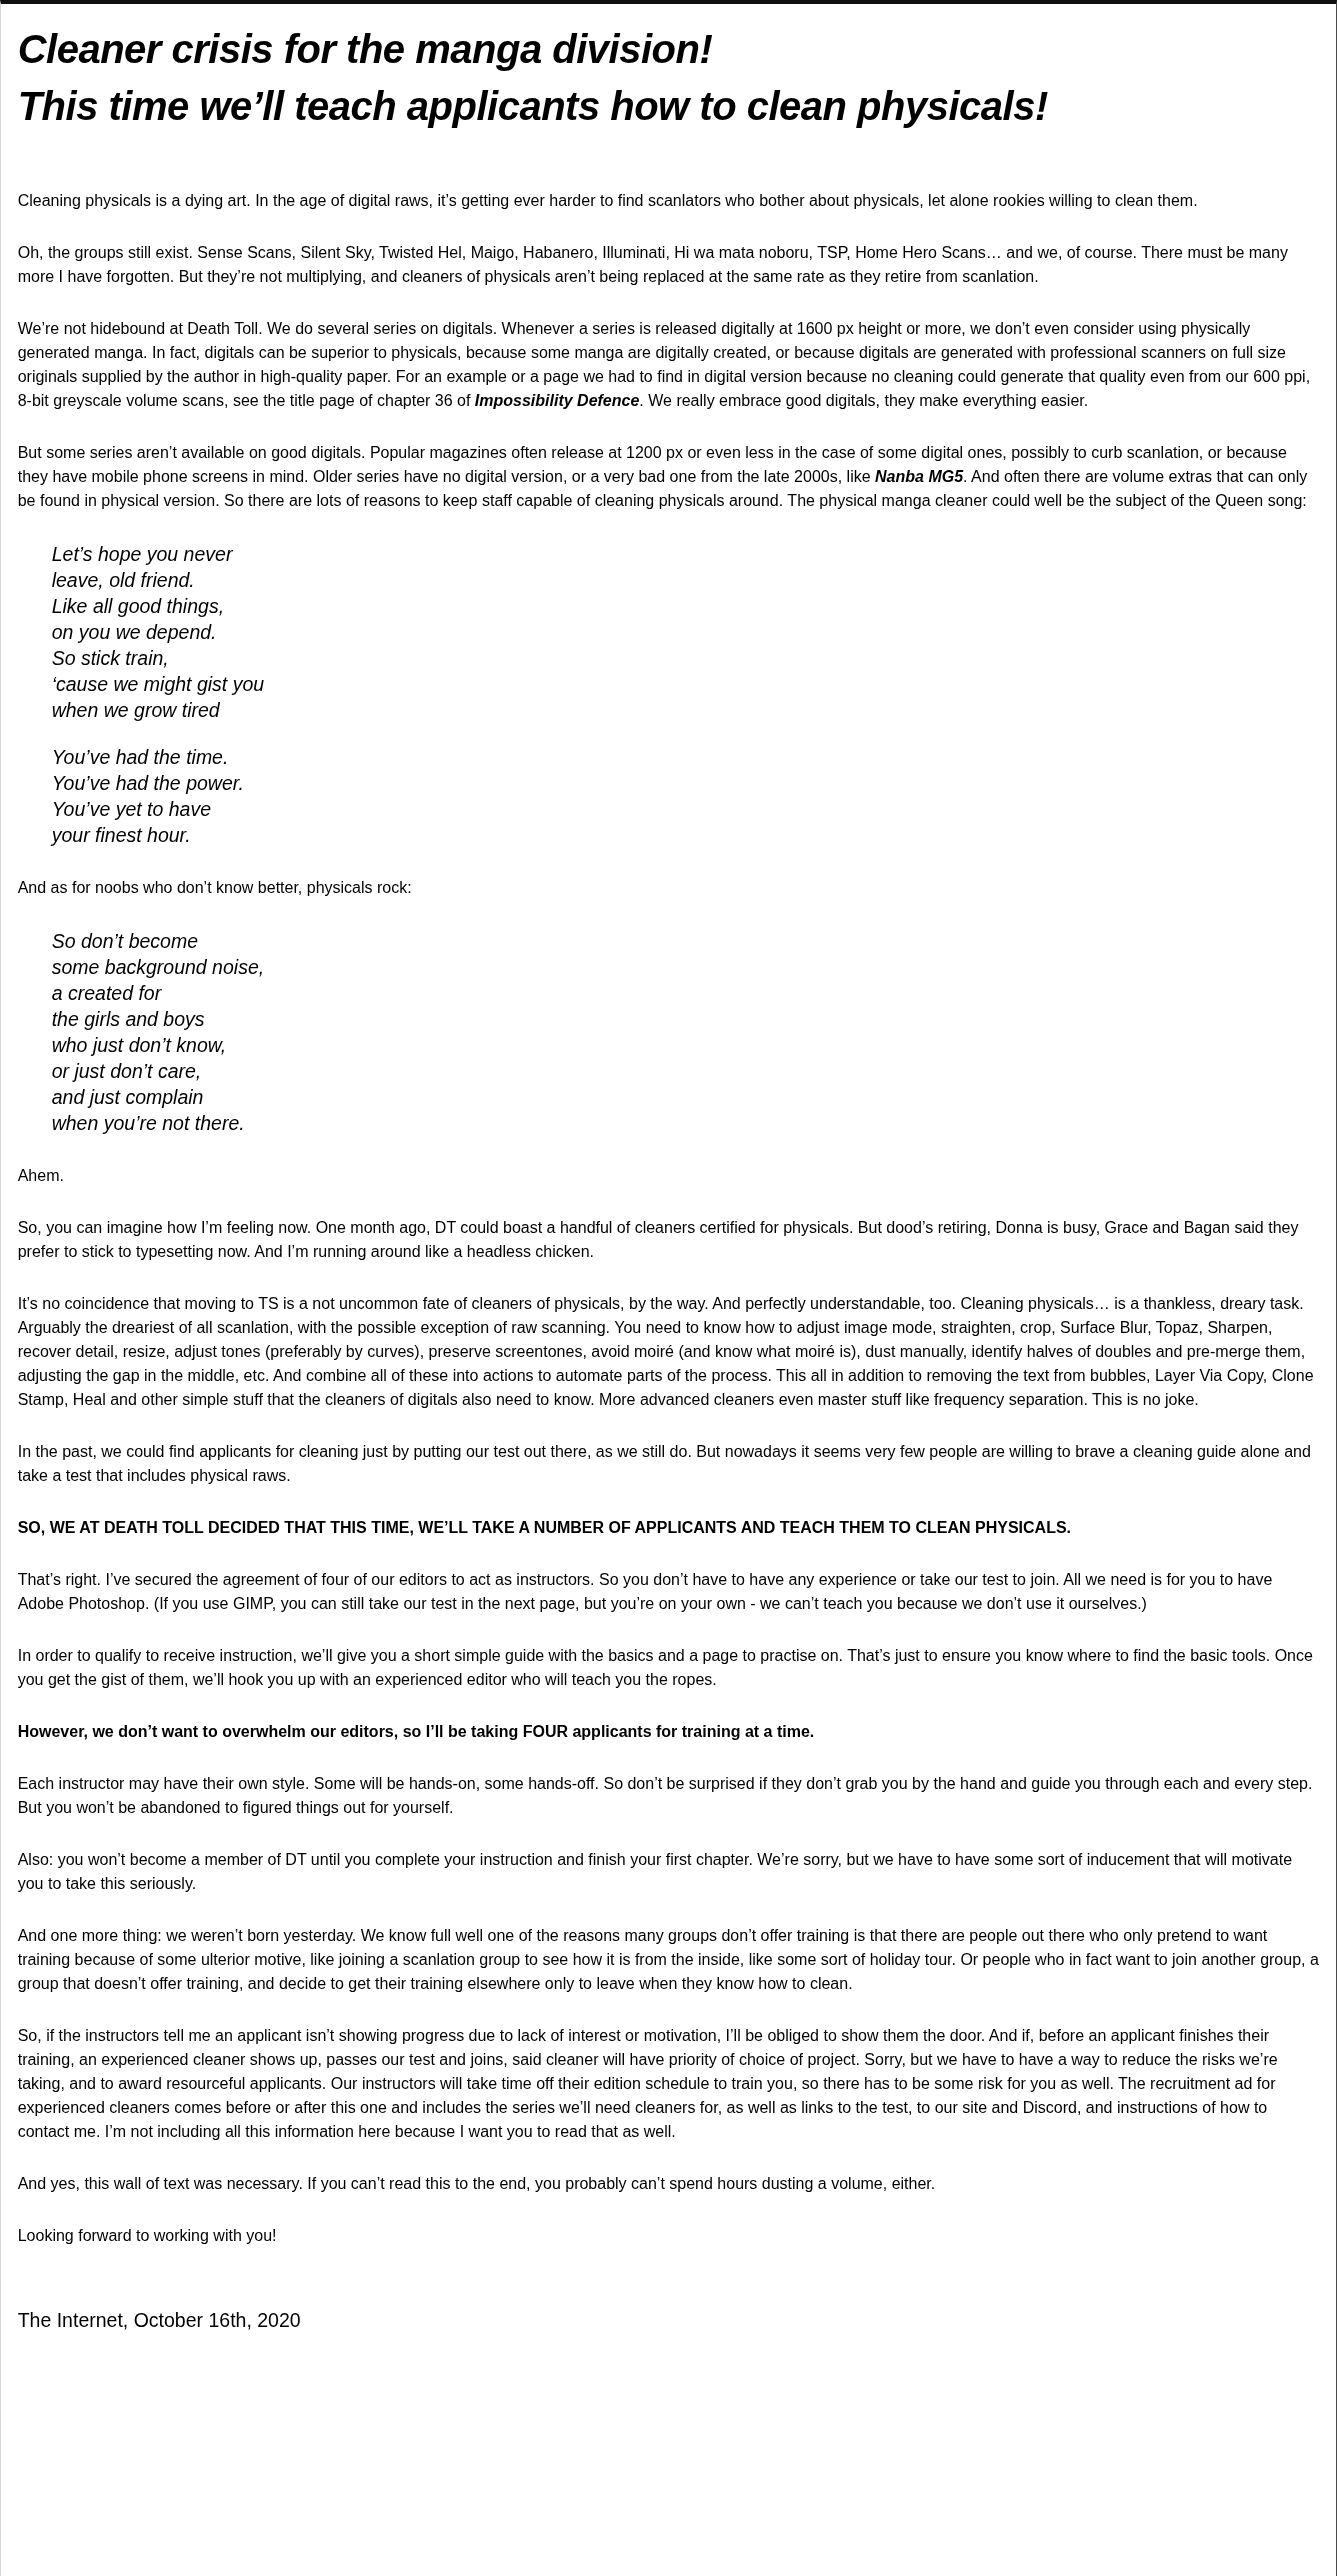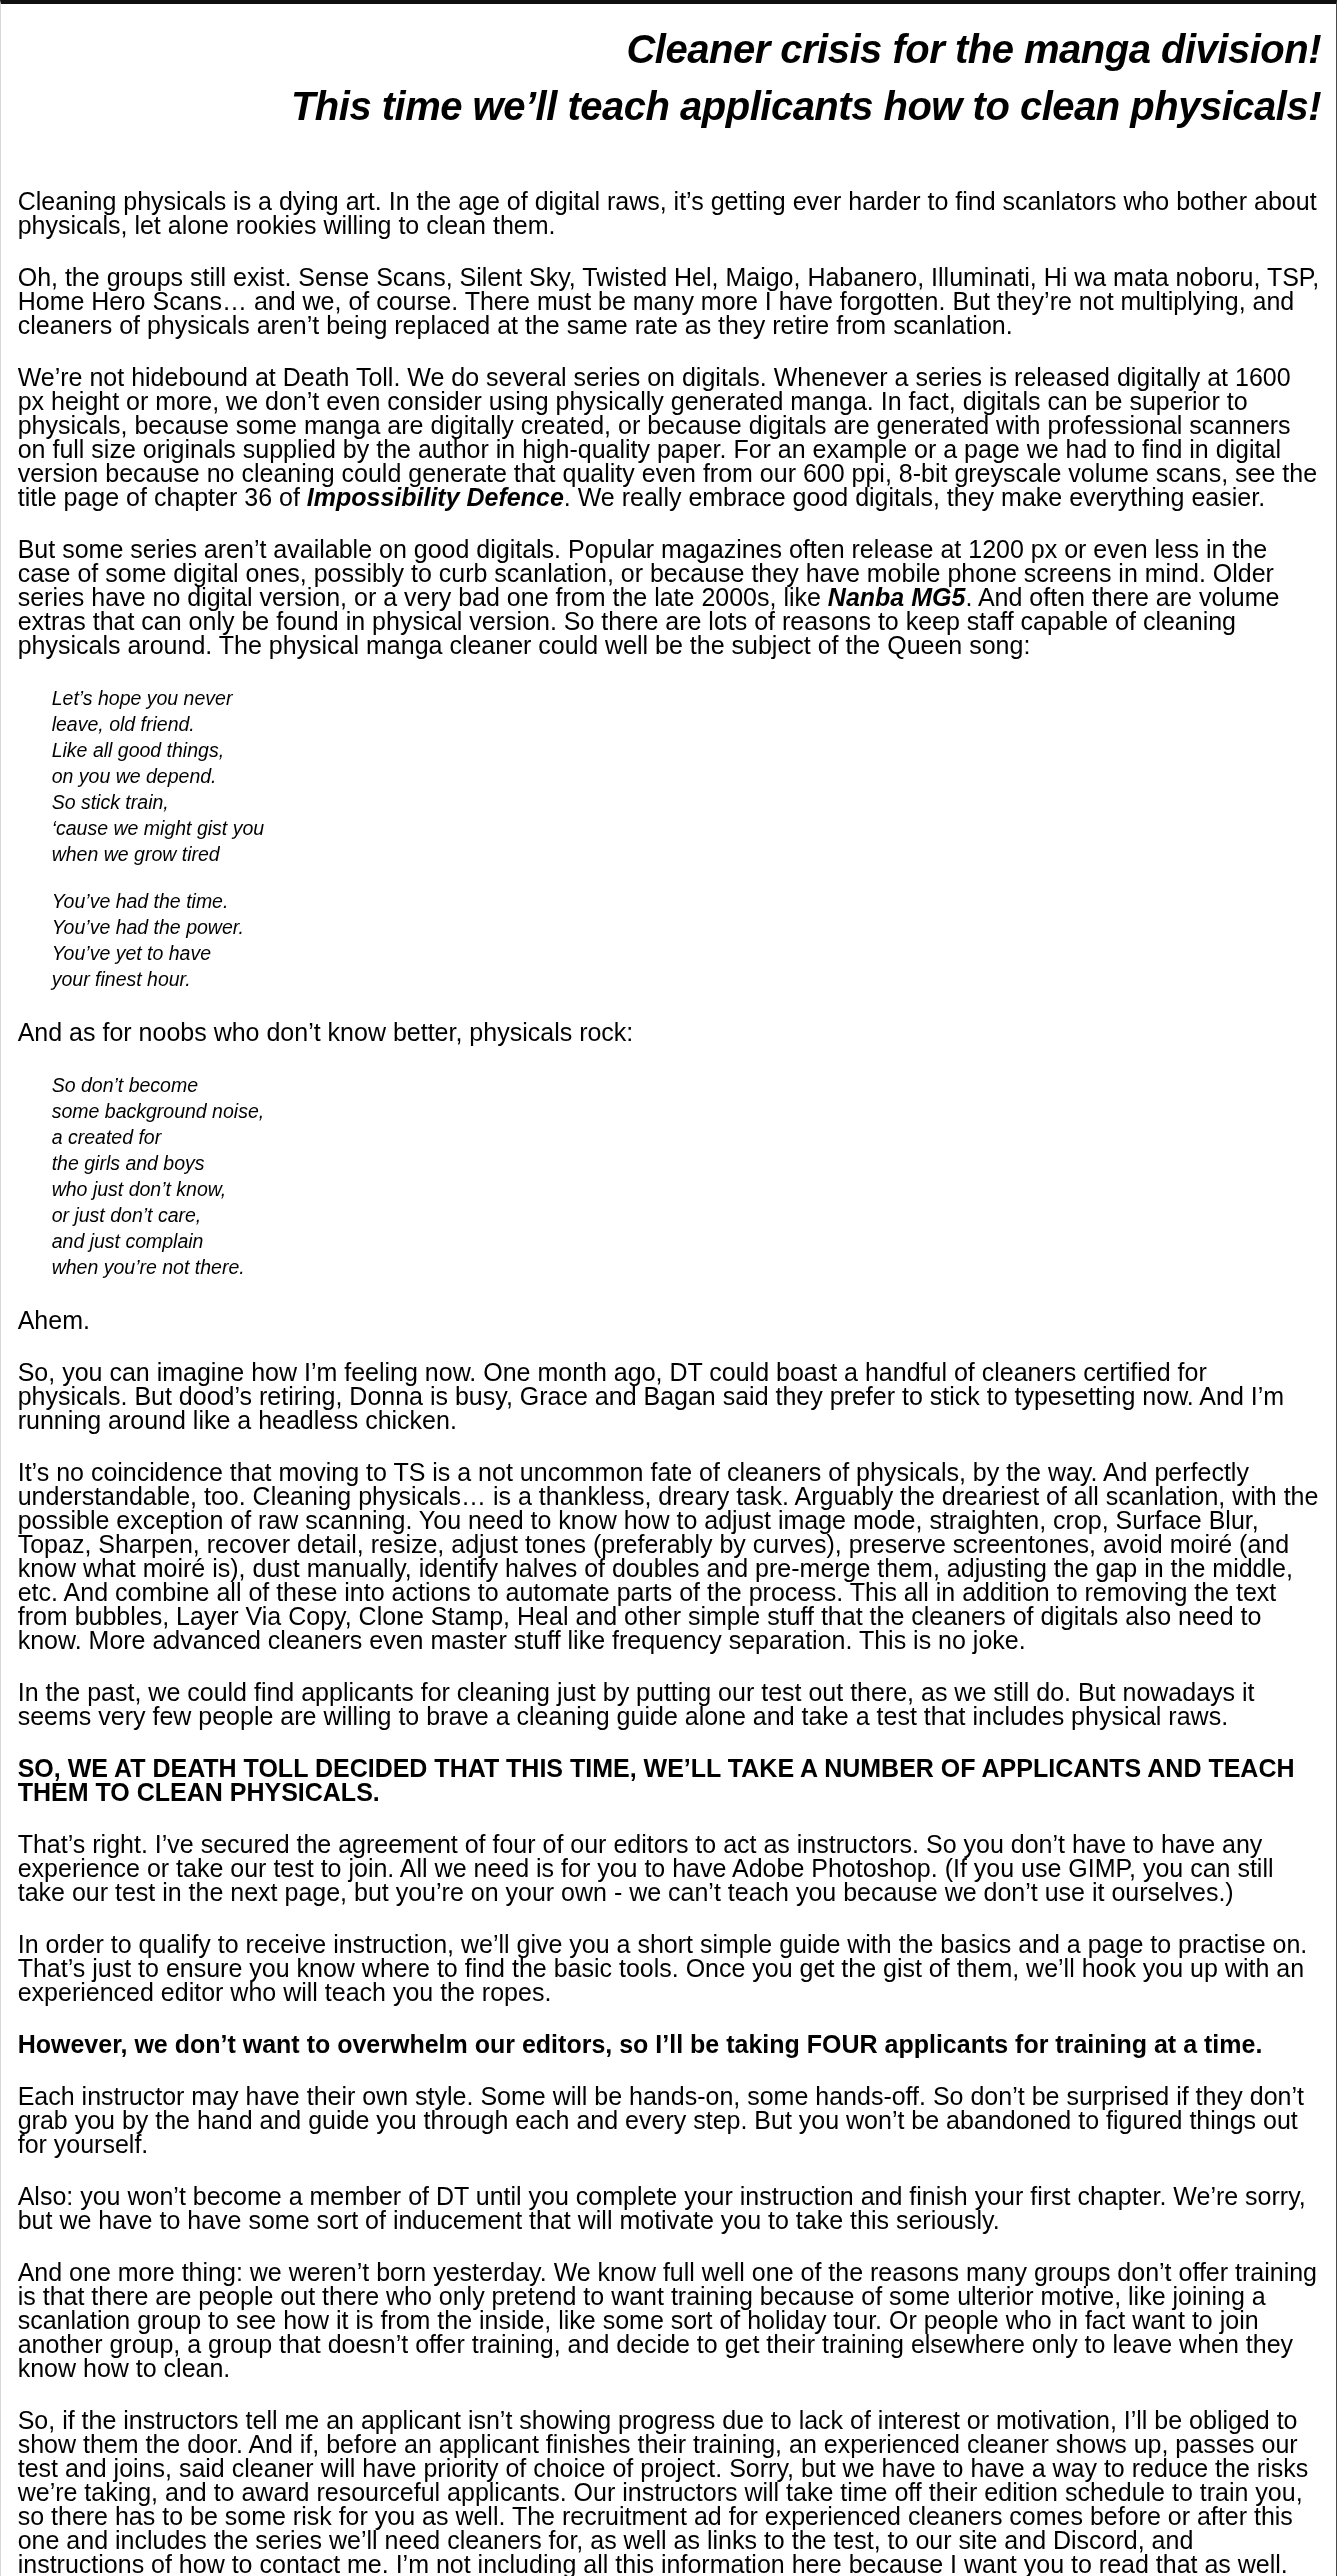--- a/index.html
+++ b/index.html
@@ -11,31 +11,31 @@
     background: #ffffff;
     border-top: 4.6px solid #101010;
     border-right: 1.9px solid #4a4a4a;
     border-left: 0.9px solid #d8d8d8;
     font-family: "Liberation Sans", sans-serif;
     color: #000000;
     padding: 9.3px 15px 11px 16.7px;
   }
   h1 {
     margin: 7.4px 0 0 0;
-    text-align: right;
+    text-align: left;
     font-style: italic;
     font-weight: bold;
     font-size: 40px;
     line-height: 57px;
     letter-spacing: -0.5px;
   }
   h1 .t-line { display: block; }
   .content { margin-top: 54px; }
   p {
-    font-size: 25px;
+    font-size: 16px;
     line-height: 24px;
     margin: 0 0 28px 0;
   }
   p.bold-para { font-weight: bold; }
   .bi { font-weight: bold; font-style: italic; }
   blockquote {
     font-size: 19.5px;
     line-height: 26px;
     font-style: italic;
     margin: 0 0 28px 34px;

